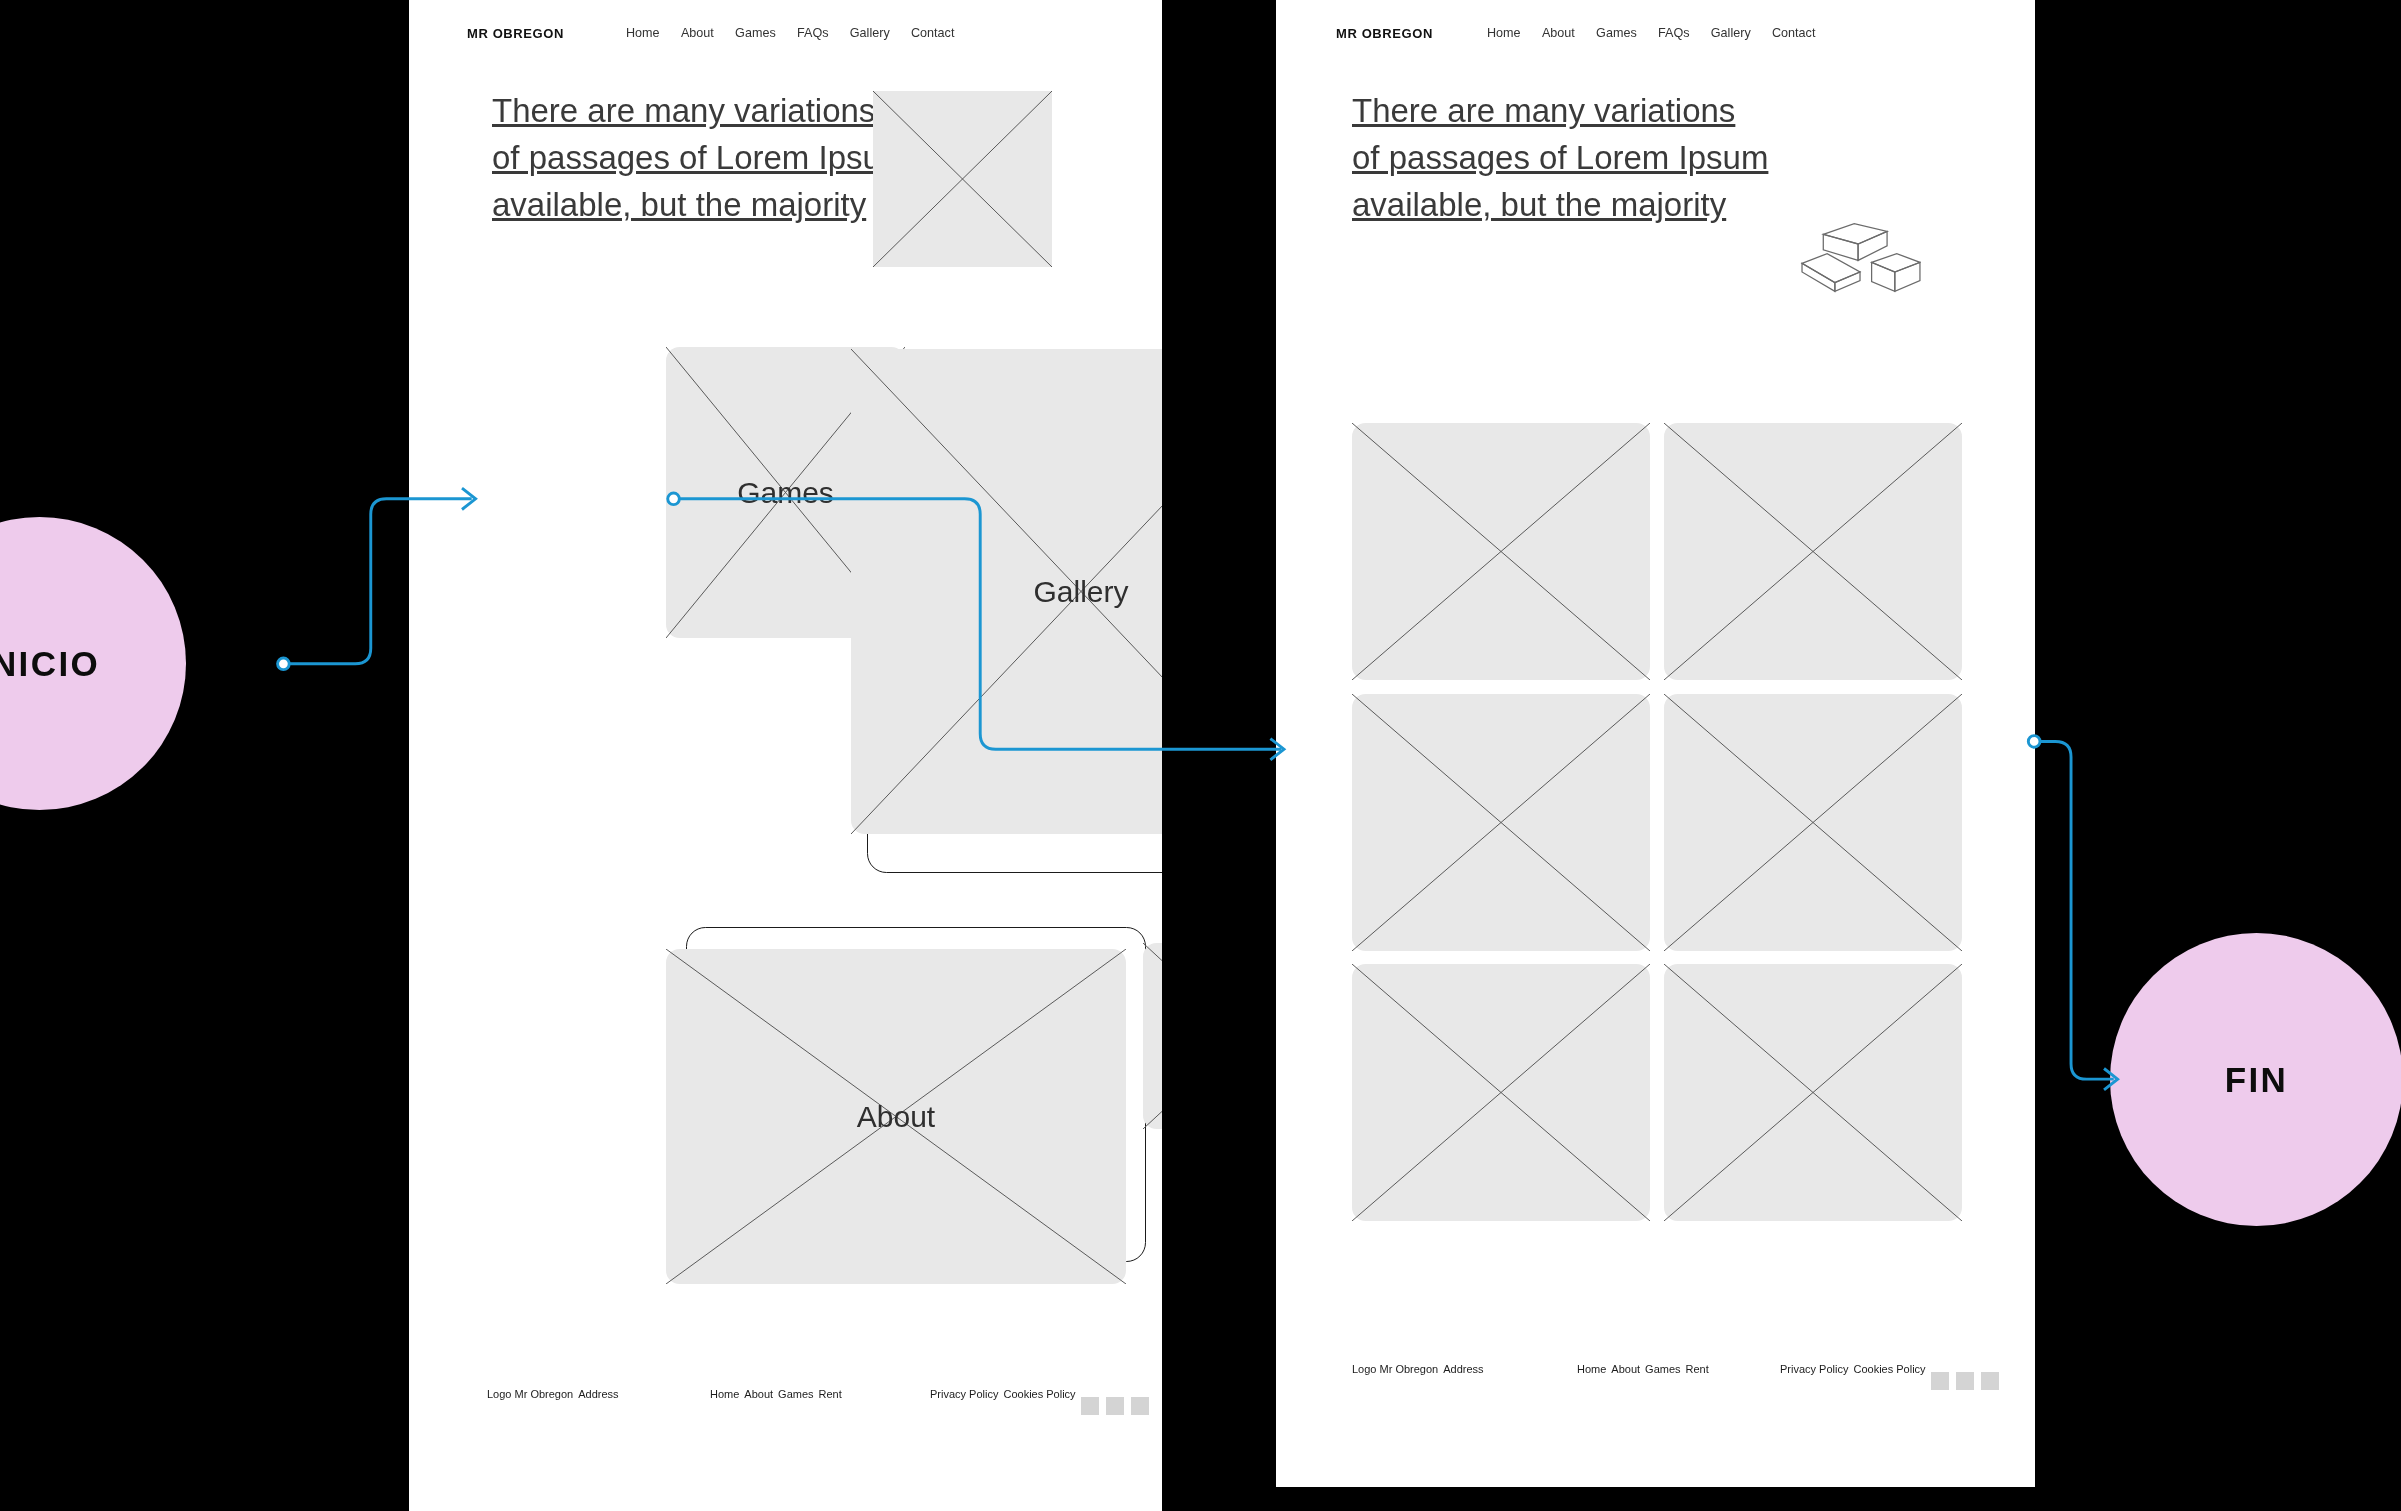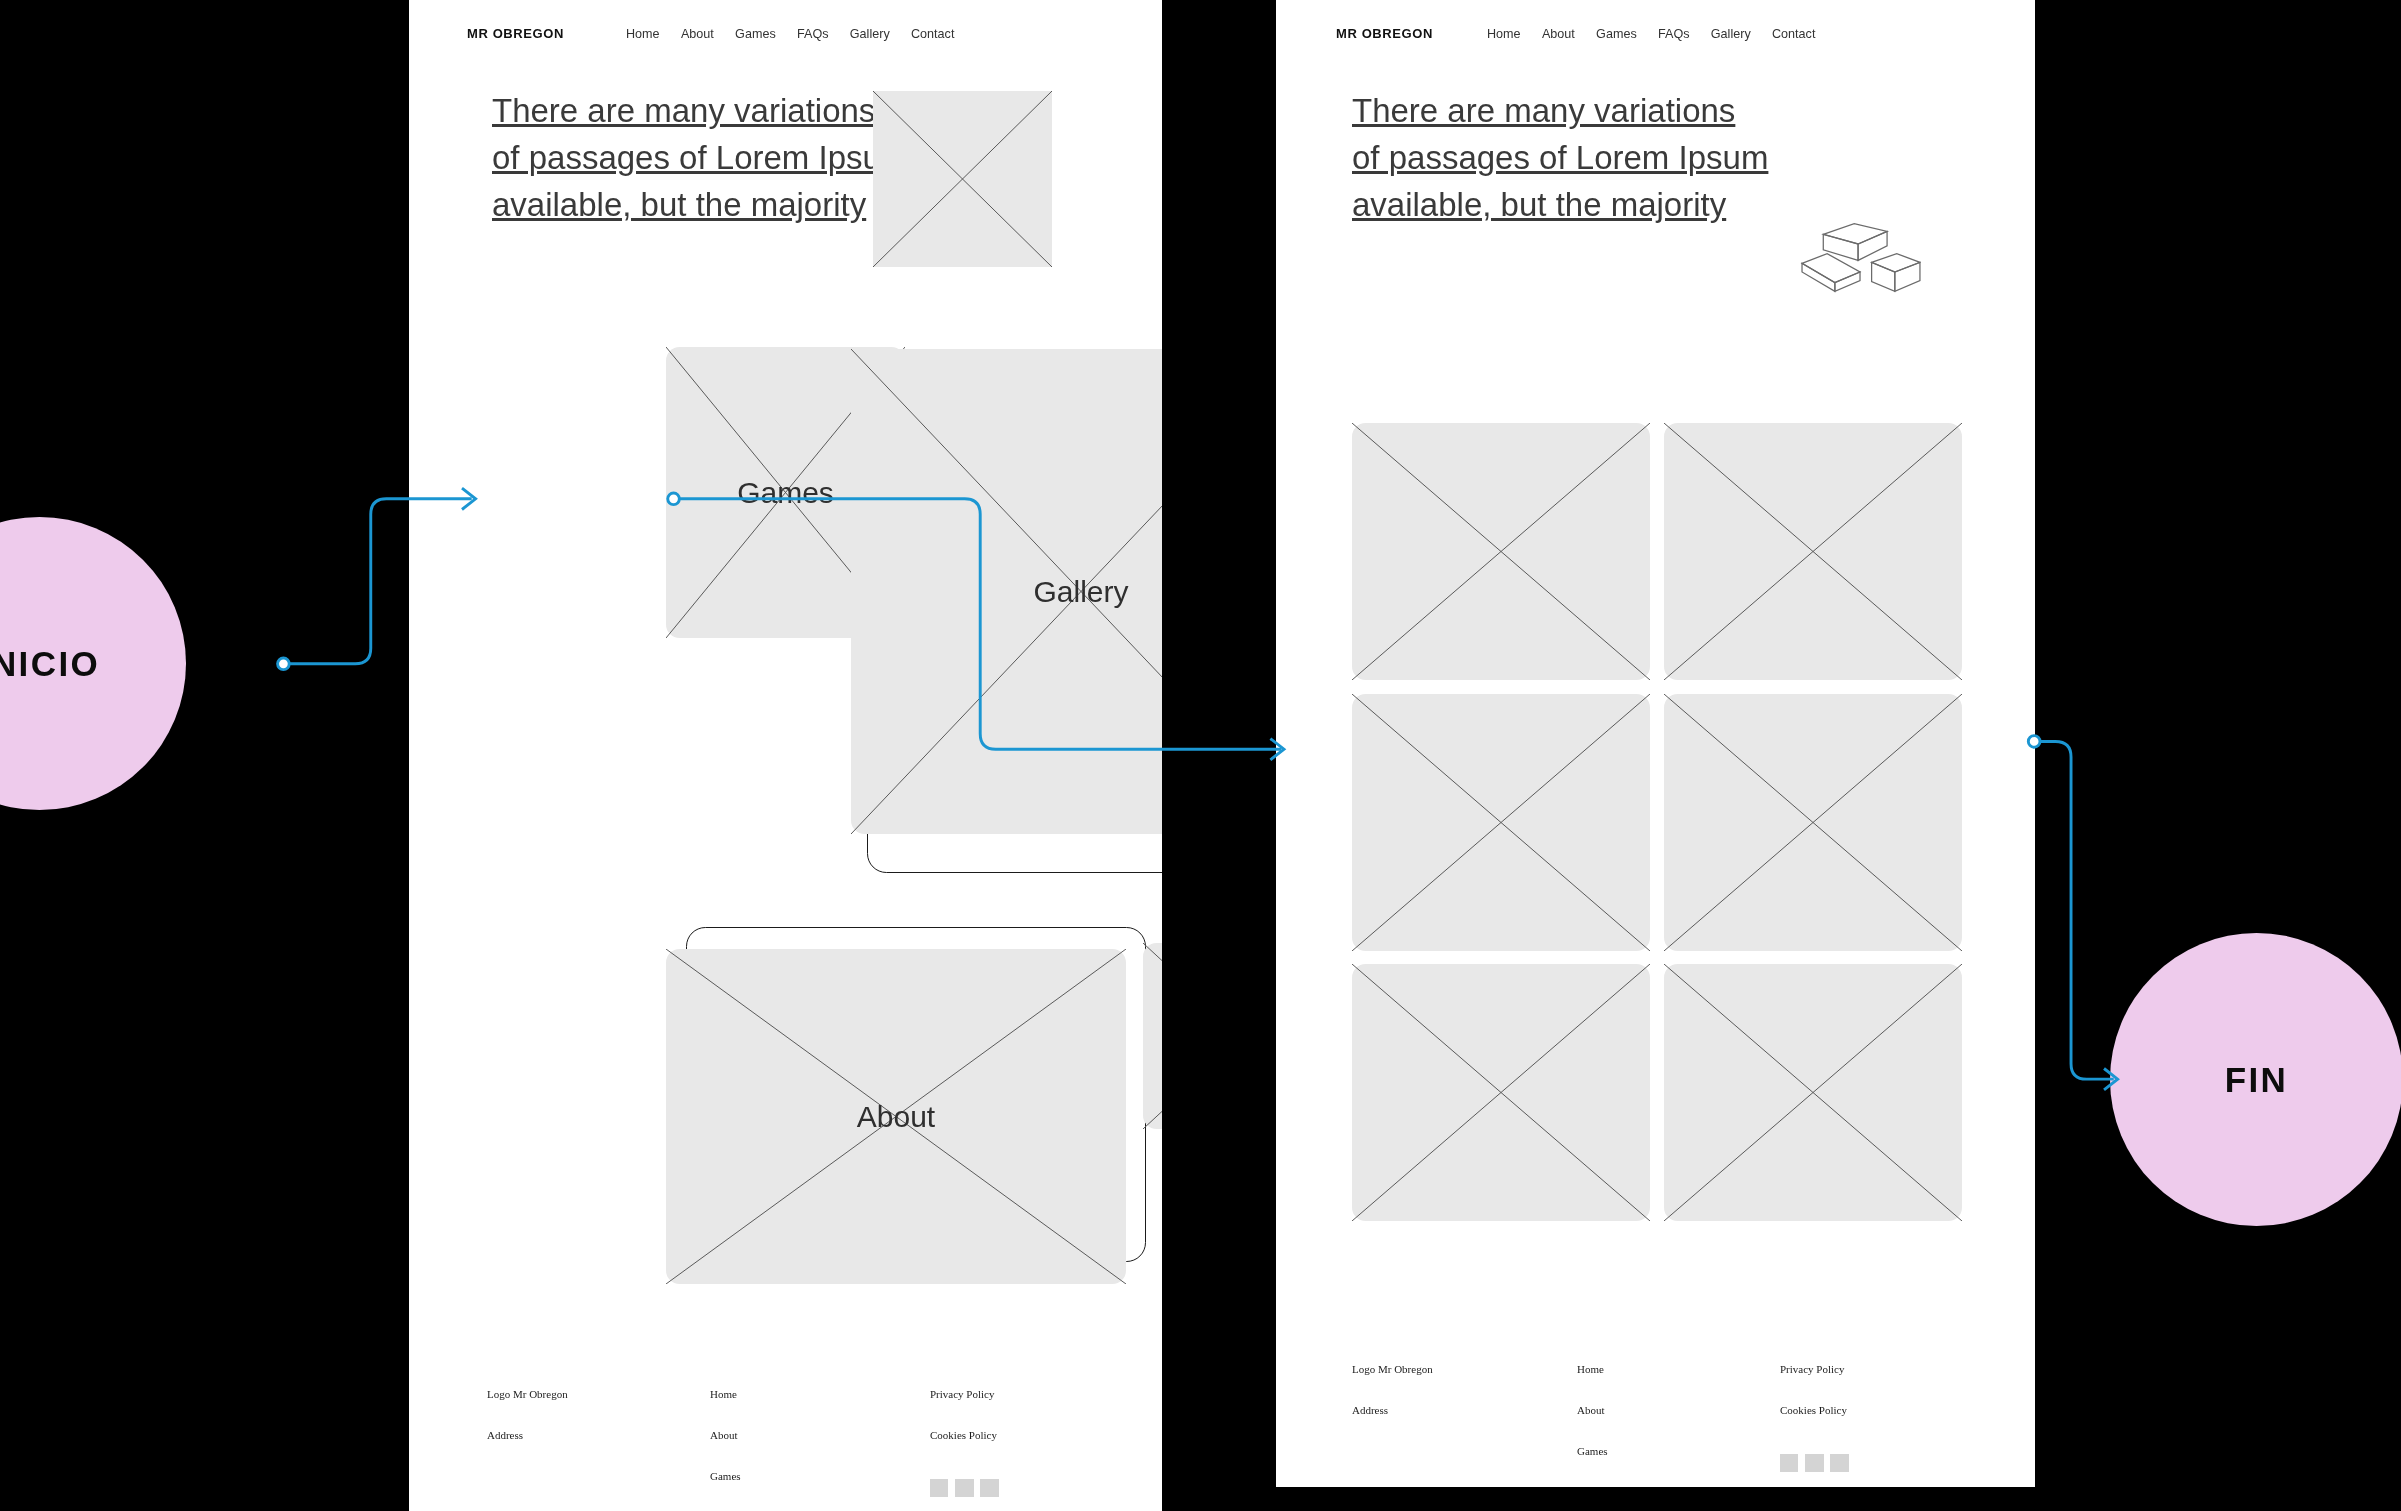--- a/index.html
+++ b/index.html
@@ -28,21 +28,21 @@
   .frame {
     position: absolute;
     background: #ffffff;
     overflow: hidden;
   }
   #frame-home    { left: 409px; top: 0px;  width: 753px;  height: 1512px; }
   #frame-gallery { left: 1276px; top: 0px; width: 759px;  height: 1487px; }
 
   
   .navbar {
-    display: flex; align-items: center;
+    display: flex; 
     padding-top: 26px;
   }
   .brand { font-size: 13px; font-weight: 700; letter-spacing: 0.6px; color: #111; }
   .nav-links { display: flex; gap: 21.3px; }
   .nav-links span { font-size: 12.6px; color: #333; }
 
   #frame-home .navbar    { padding-left: 58px; }
   #frame-home .nav-links { margin-left: 62px; }
   #frame-gallery .navbar    { padding-left: 60px; }
   #frame-gallery .nav-links { margin-left: 54px; }
@@ -76,21 +76,21 @@
     font-size: 30px; color: #2f2f2f;
   }
   .ghost-outline {
     position: absolute;
     border: 1.6px solid #1b1b1b;
     border-radius: 19.4px;
   }
 
   
   .footer { display: flex; font-size: 11px; color: #1c1c1c; }
-  .footer-col { display: flex; flex-direction: column; gap: 29px; font-family: Liberation Serif, serif; }
+  .footer-col { display: flex; flex-direction: row; gap: 5px; }
   .social-row { display: flex; gap: 6.8px; margin-top: 8.7px; }
   .social-sq { width: 18.4px; height: 18.4px; background: #d4d4d4; }
 
   
   .conn { position: absolute; inset: 0; width: 2402px; height: 1512px; pointer-events: none; }
   .conn path { fill: none; stroke: #1b96d2; stroke-width: 3; }
   .conn circle.endpoint { fill: #ffffff; stroke: #1b96d2; stroke-width: 3; }
   .conn polyline.arrow { fill: none; stroke: #1b96d2; stroke-width: 3; }
 
   .bricks { position: absolute; }

